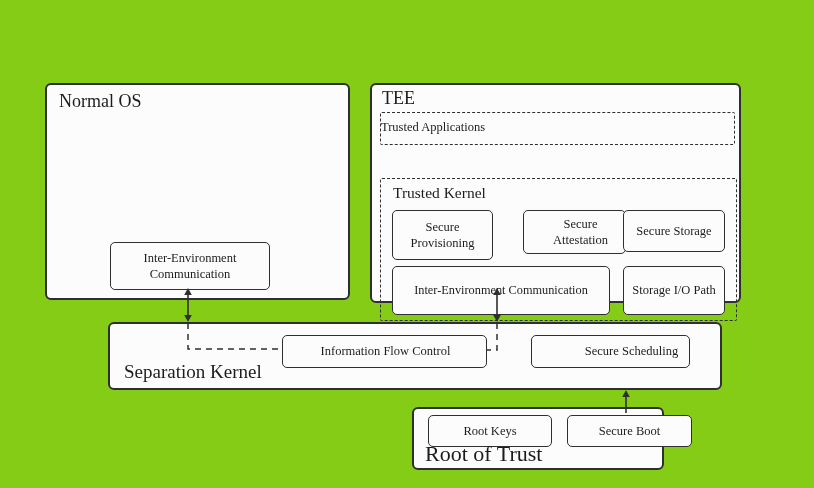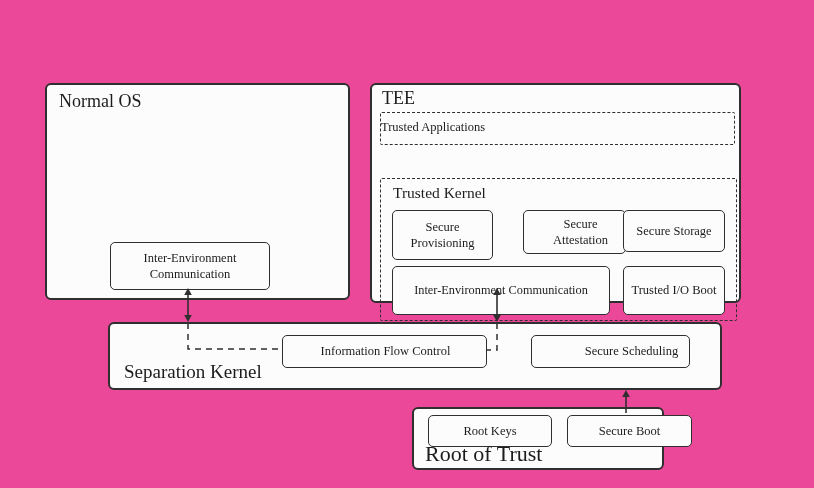--- a/index.html
+++ b/index.html
@@ -1,20 +1,20 @@
 <!DOCTYPE html>
 <html><head>
 <meta charset="utf-8">
 <style>
   html, body { margin: 0; padding: 0; background: #ffffff; }
   #canvas {
     position: relative;
     width: 814px;
     height: 488px;
-    background: #ec4899;
+    background: #84cc16;
     font-family: "Liberation Serif", "DejaVu Serif", serif;
     color: #1c1c1c;
     overflow: hidden;
   }
   .box {
     position: absolute;
     border: 2px solid #2f2f2f;
     border-radius: 6px;
     background: #fcfcfc;
     box-sizing: border-box;
@@ -82,21 +82,21 @@
     </div>
 
     <div class="dashed-box" style="left:8px; top:69px; width:357px; height:143px;margin-top:24px;">
       <div class="mid-label" style="left:12px; top:5px;">Trusted Kernel</div>
 
       <div class="inner-box" style="left:11px; top:31px; width:101px; height:50px;">Secure Provisioning</div>
       <div class="inner-box" style="left:142px; top:31px; width:103px; height:44px;padding-left:18px;">Secure Attestation</div>
       <div class="inner-box" style="left:242px; top:31px; width:102px; height:42px;">Secure Storage</div>
 
       <div class="inner-box" style="left:11px; top:87px; width:218px; height:49px; font-size:12.3px;">Inter-Environment Communication</div>
-      <div class="inner-box" style="left:242px; top:87px; width:102px; height:49px;">Trusted I/O Boot</div>
+      <div class="inner-box" style="left:242px; top:87px; width:102px; height:49px;">Storage I/O Path</div>
     </div>
   </div>
 
   <div class="box" style="left:108px; top:322px; width:614px; height:68px;">
     <div class="big-label" style="left:14px; bottom:5px; font-size:19px;">Separation Kernel</div>
     <div class="inner-box" style="left:172px; top:11px; width:205px; height:33px;padding-left:8px;">Information Flow Control</div>
     <div class="inner-box" style="left:421px; top:11px; width:159px; height:33px;padding-left:48px;">Secure Scheduling</div>
   </div>
 
   <div class="box" style="left:412px; top:407px; width:252px; height:63px;">

